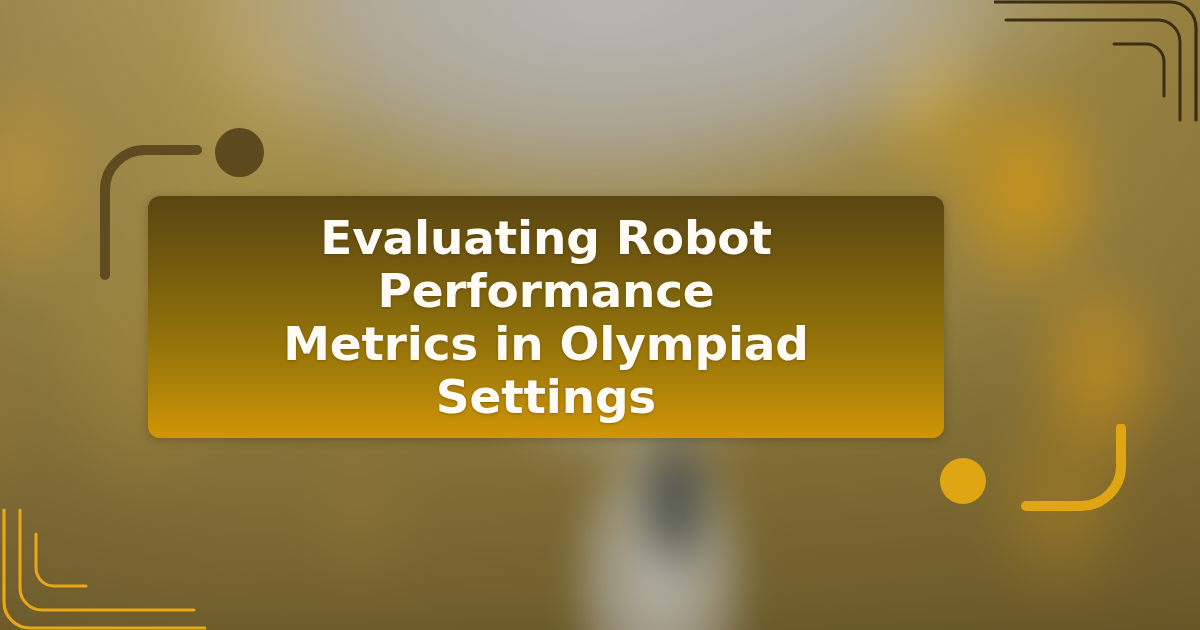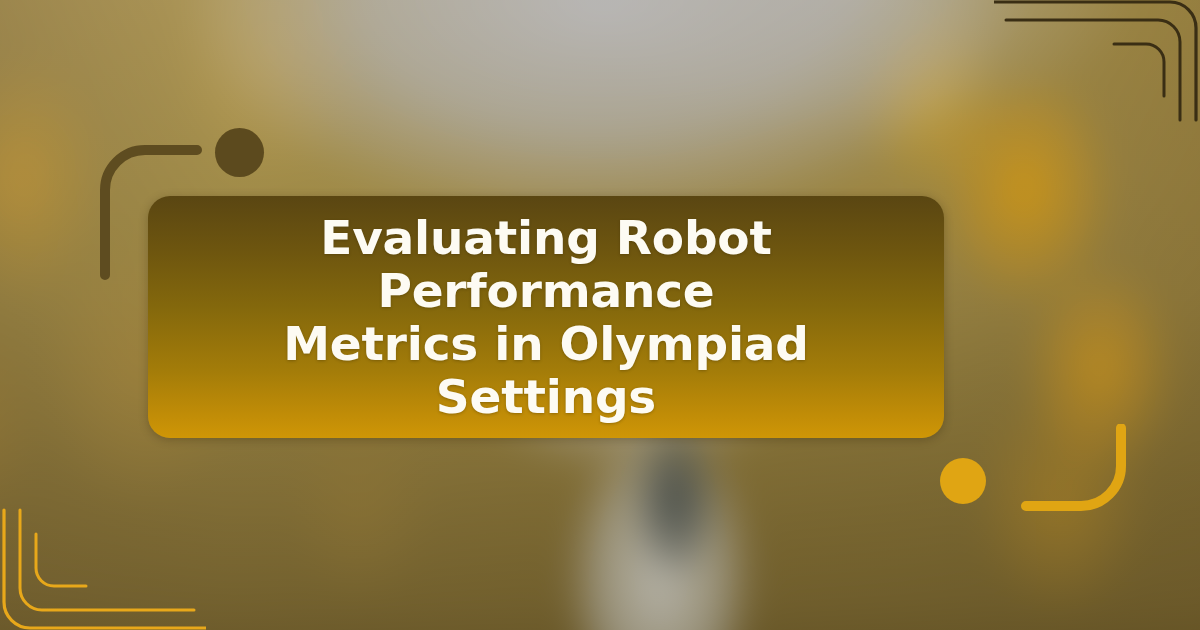--- a/index.html
+++ b/index.html
@@ -78,21 +78,21 @@
   .dot.gold {
     left:940px; top:458px; width:46px; height:46px;
     background:#e0a513;
   }
 
   
   .title-card {
     position:absolute;
     left:148px; top:196px;
     width:796px; height:242px;
-    border-radius:22px;
+    border-radius:12px;
     background:linear-gradient(to bottom,
         #5a4612 0%,
         #6d550f 22%,
         #84680c 46%,
         #a37c09 72%,
         #c08c07 90%,
         #cf9606 100%);
     box-shadow:0 2px 10px rgba(40,30,5,.28);
     display:flex;
     align-items:center;

